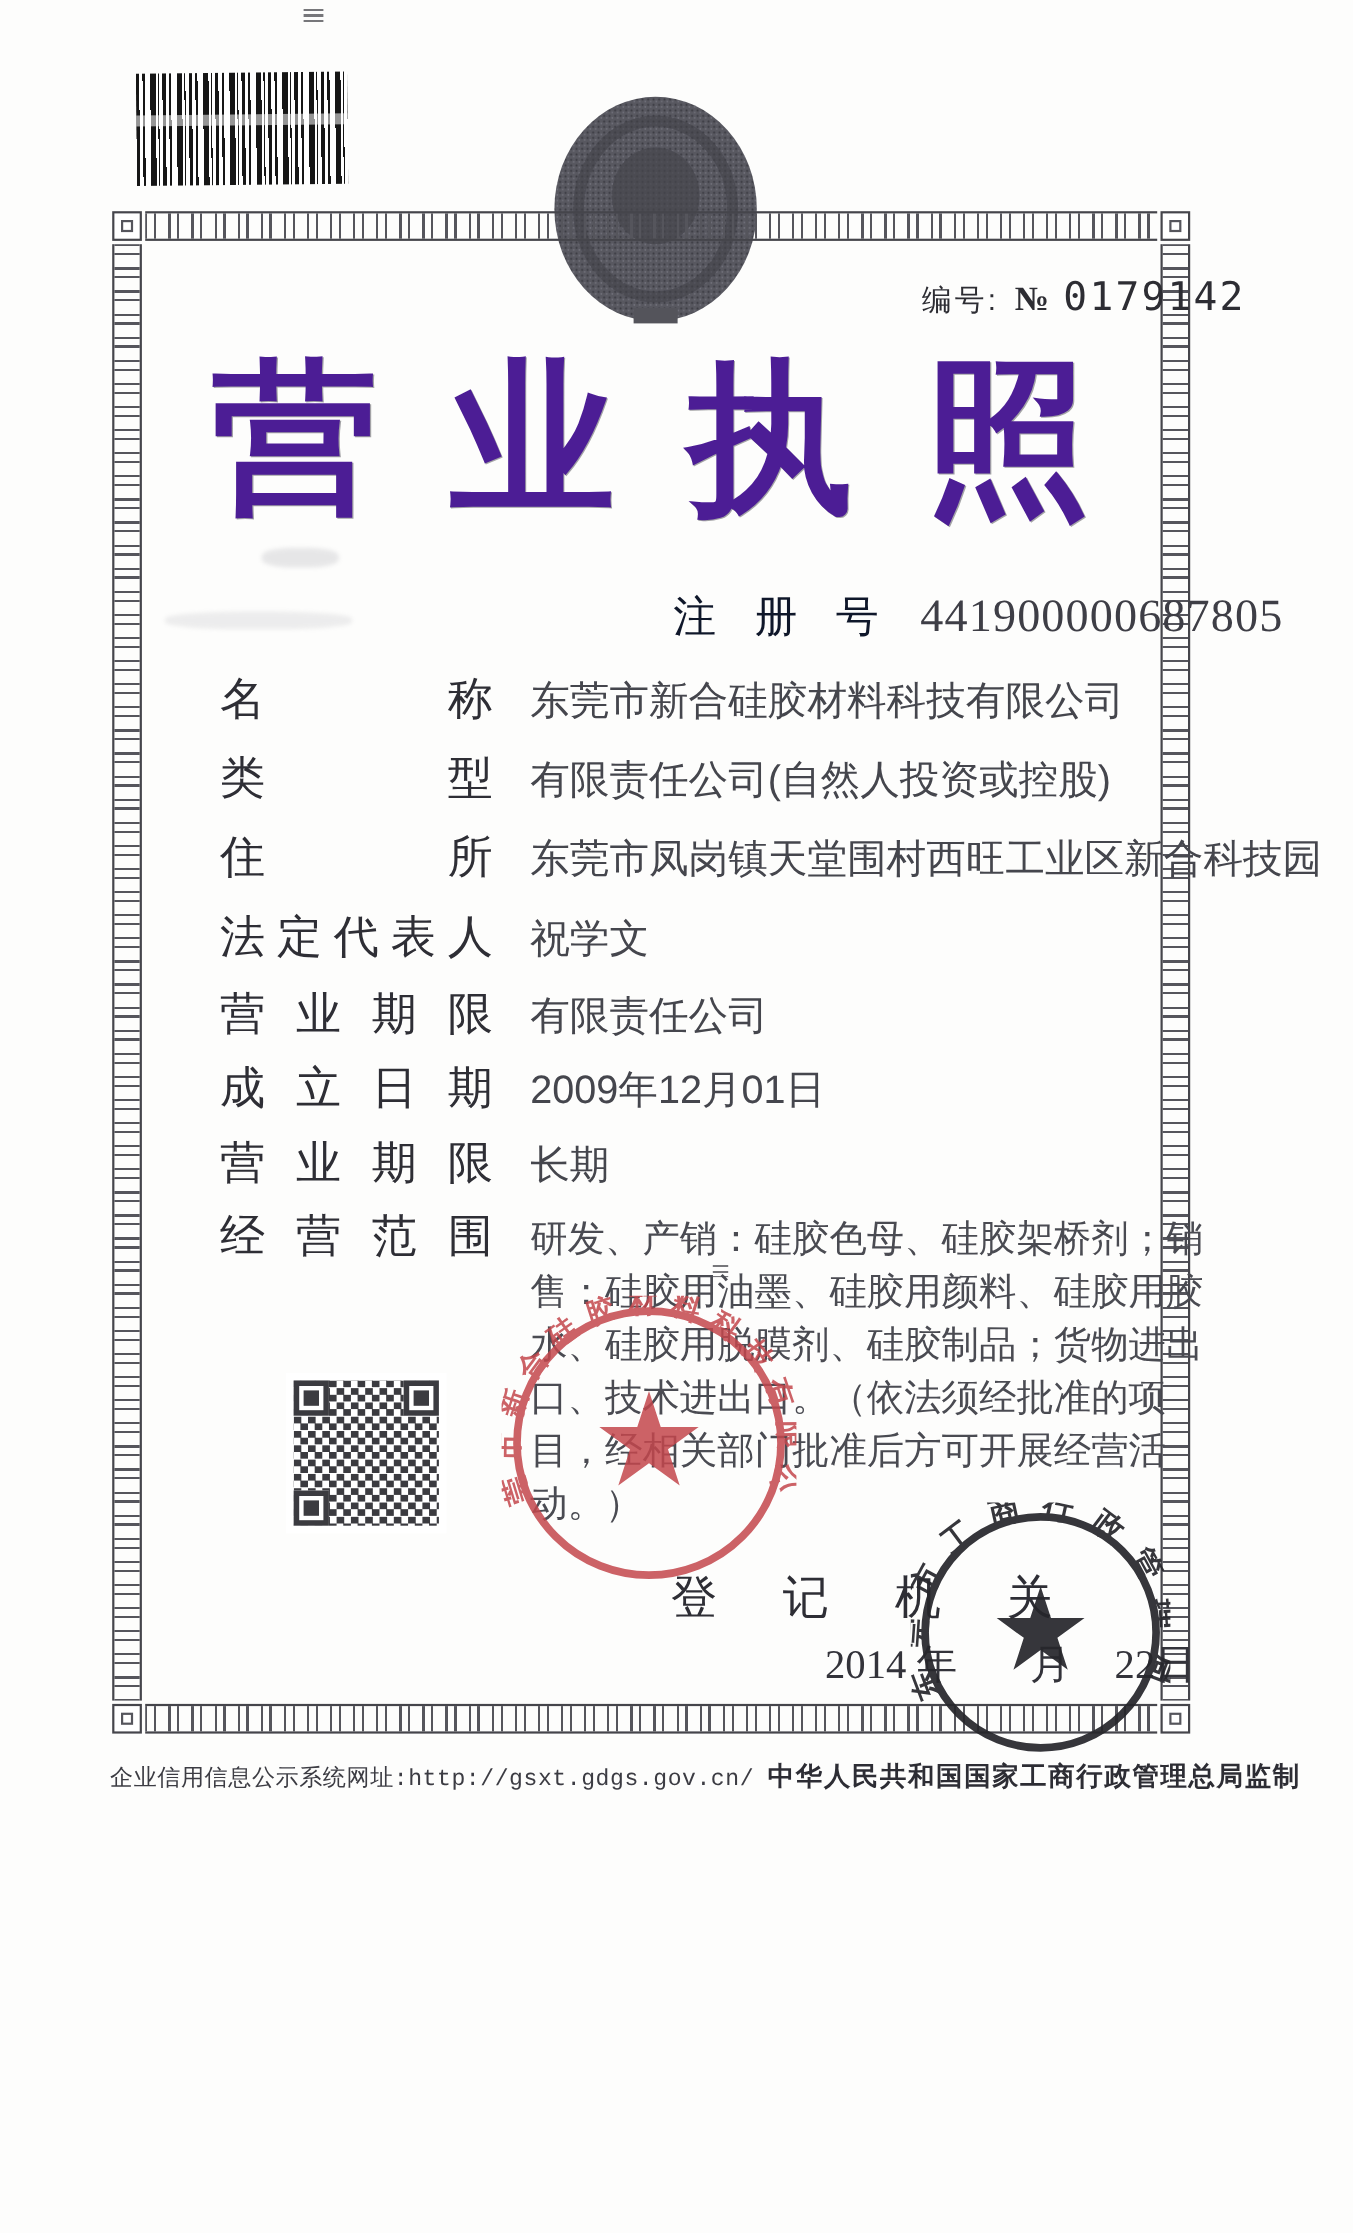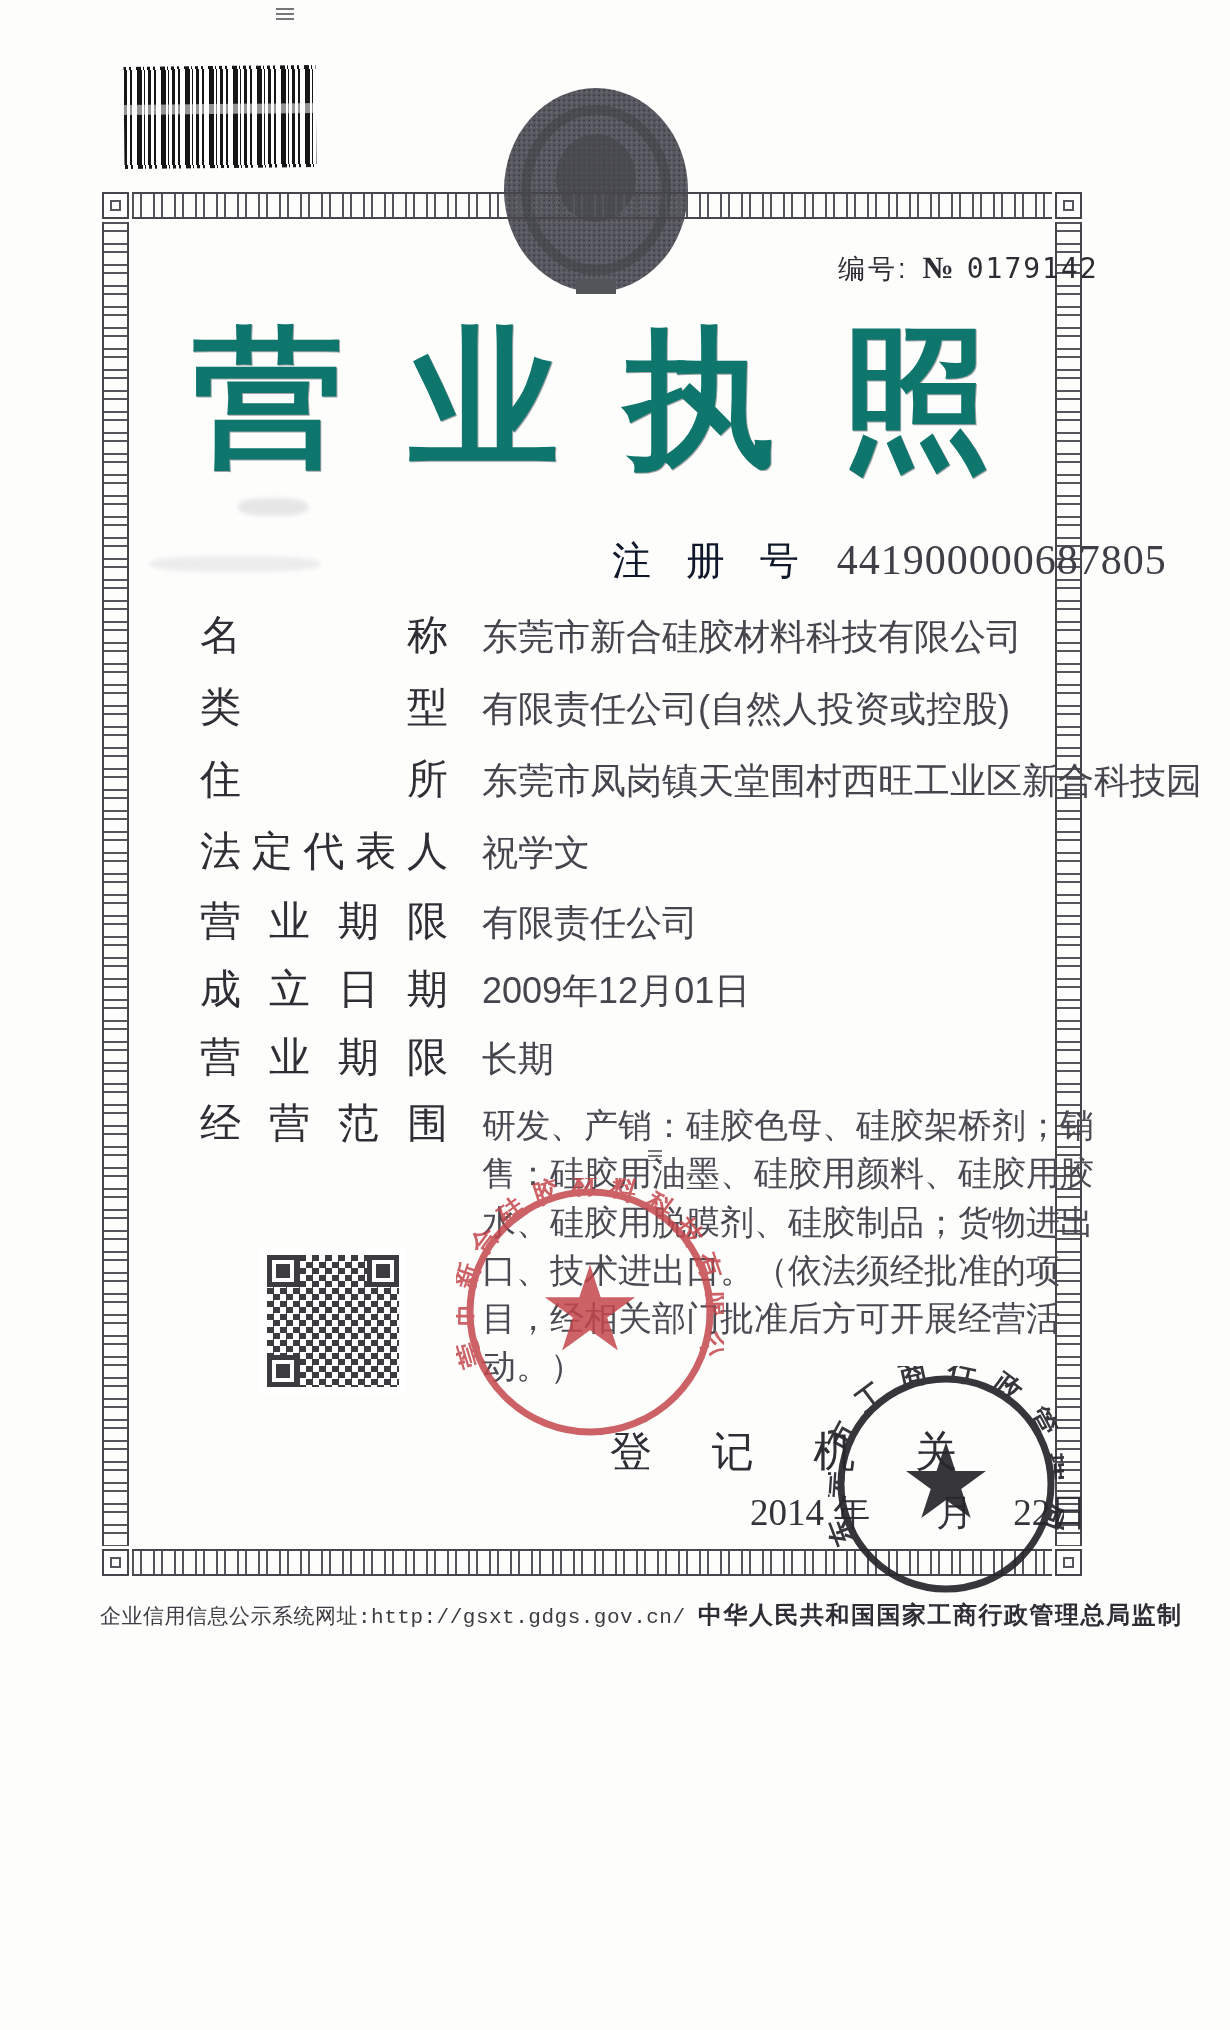--- a/index.html
+++ b/index.html
@@ -31,25 +31,25 @@
     background:repeating-linear-gradient(90deg,#55555c 0 2px,transparent 2px 8px,#55555c 8px 10px,transparent 10px 21px);}
   .band.v{top:30px;bottom:30px;width:27px;border-left-width:2px;border-right-width:2px;
     background:repeating-linear-gradient(180deg,#55555c 0 2px,transparent 2px 8px,#55555c 8px 10px,transparent 10px 21px);}
   .band.top{top:0;} .band.bottom{bottom:0;} .band.left{left:0;} .band.right{right:0;}
   .corner{position:absolute;width:27px;height:27px;box-sizing:border-box;border:2px solid #45454b;background:#fff;}
   .corner::after{content:"";position:absolute;inset:6px;border:2px solid #55555c;}
   .corner.tl{left:0;top:0;} .corner.tr{right:0;top:0;} .corner.bl{left:0;bottom:0;} .corner.br{right:0;bottom:0;}
   
   .serial{position:absolute;left:838px;top:250px;font-size:27px;color:#2d2d33;letter-spacing:3px;white-space:nowrap;}
   .serial .no-symbol{font-family:"Liberation Serif",serif;font-weight:bold;font-size:31px;margin:0 10px 0 14px;}
-  .serial .number{font-family:"DejaVu Sans Mono",monospace;font-size:28px;letter-spacing:2px;}
+  .serial .number{font-family:"DejaVu Sans Mono",monospace;font-size:36px;letter-spacing:2px;}
   .doc-title{
     position:absolute;left:102px;top:312px;width:980px;margin:0;text-align:center;
     font-size:150px;line-height:1.15;font-weight:800;letter-spacing:66px;text-indent:66px;
-    color:#0f766e;text-shadow:1px 1px 0 rgba(90,90,95,.55);
+    color:#4c1d95;text-shadow:1px 1px 0 rgba(90,90,95,.55);
   }
   .regno{position:absolute;left:612px;top:534px;white-space:nowrap;color:#33333a;}
   .regno .lab{font-size:39px;letter-spacing:12px;margin-right:26px;color:#0f172a;}
   .regno .val{font-size:42px;font-family:"Liberation Serif",serif;letter-spacing:1px;color:#3e3e46;}
   
   .row{position:absolute;left:200px;display:flex;align-items:baseline;}
   .row .lab{
     width:248px;font-size:41px;color:#2e2e35;flex:none;
     text-align:justify;text-align-last:justify;
   }

